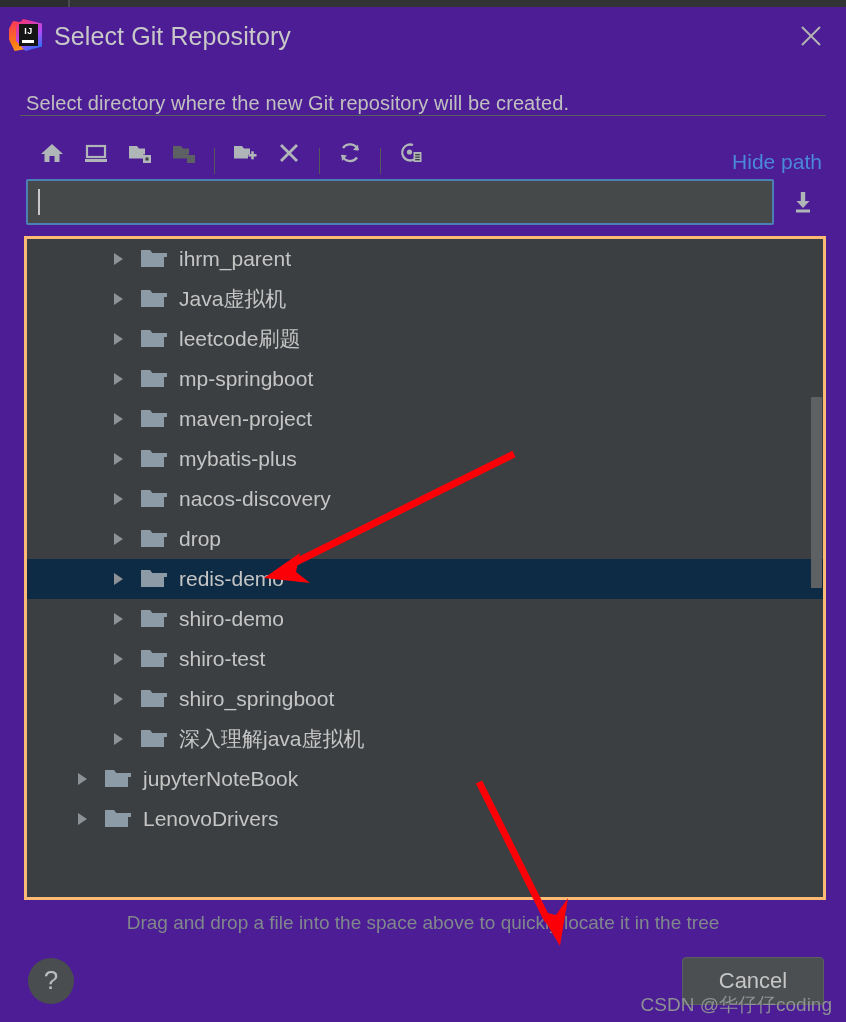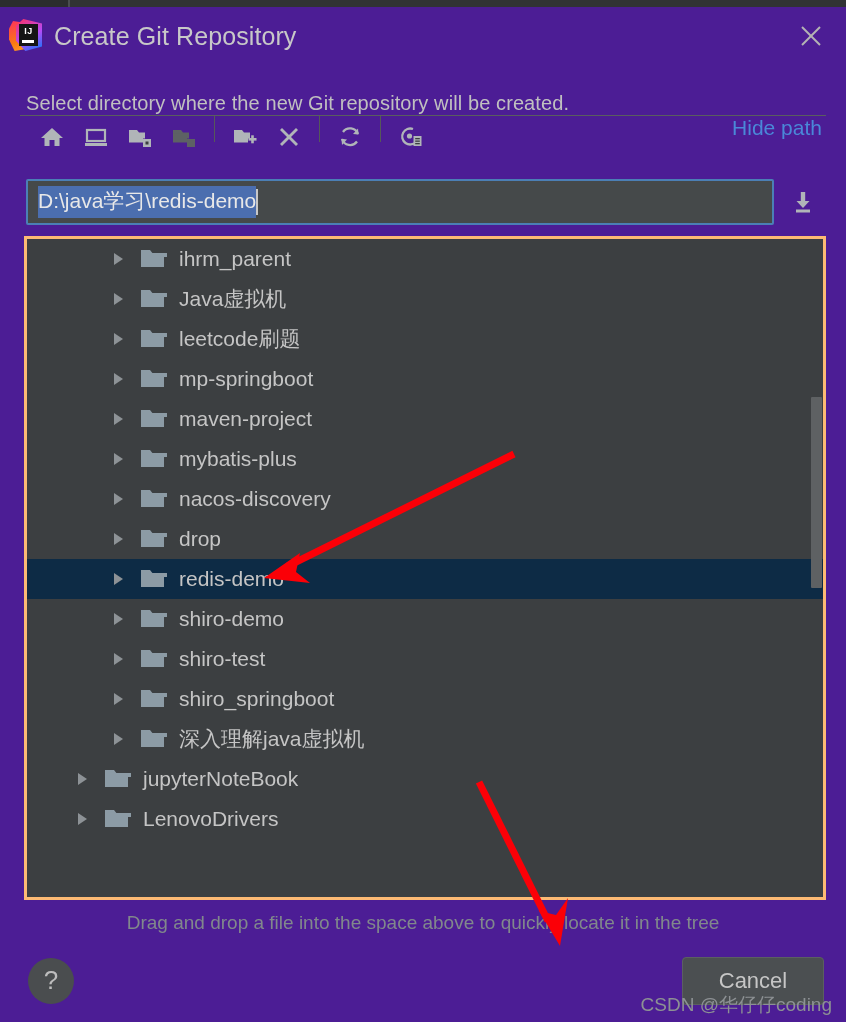--- a/index.html
+++ b/index.html
@@ -137,21 +137,21 @@
     margin: 0 20px;
     height: 1px;
     background: #5a5d5f;
     flex: 0 0 1px;
   }
 
   
   .toolbar {
     flex: 0 0 58px;
     display: flex;
-    align-items: flex-start;
+    align-items: flex-end;
     padding: 0 22px 0 30px;
     position: relative;
   }
   .tb-btn {
     width: 44px; height: 42px;
     display: flex;
     align-items: center;
     justify-content: center;
     cursor: pointer;
     flex: 0 0 44px;
@@ -380,21 +380,21 @@
 <div class="dialog">
 
   <div class="titlebar">
     <div class="app-logo">
       <div class="lg-a"></div>
       <div class="lg-b"></div>
       <div class="lg-box"></div>
       <div class="lg-ij">IJ</div>
       <div class="lg-bar"></div>
     </div>
-    <div class="dialog-title">Create Git Repository</div>
+    <div class="dialog-title">Select Git Repository</div>
     <div class="close-btn">
       <svg width="26" height="26" viewBox="0 0 26 26">
         <line x1="4" y1="4" x2="22" y2="22" stroke="#b4b4b4" stroke-width="2"></line>
         <line x1="22" y1="4" x2="4" y2="22" stroke="#b4b4b4" stroke-width="2"></line>
       </svg>
     </div>
   </div>
 
   <div class="subtitle-row">
     <div class="subtitle">Select directory where the new Git repository will be created.</div>
@@ -477,21 +477,20 @@
     </div>
 
     <div class="tb-spacer"></div>
 
     <div class="hide-path">Hide path</div>
   </div>
 
   <div class="path-row">
     <div class="path-outer">
       <div class="path-inner">
-        <span class="path-sel">D:\java学习\redis-demo</span>
         <span class="path-caret"></span>
       </div>
     </div>
     <div class="drop-btn">
       <svg width="28" height="28" viewBox="0 0 28 28">
         <rect x="11.8" y="4" width="4.4" height="11" fill="#b0b5b8"></rect>
         <path d="M7.5 13 L20.5 13 L14 20 Z" fill="#b0b5b8"></path>
         <rect x="7" y="21.5" width="14" height="3" fill="#b0b5b8"></rect>
       </svg>
     </div>

